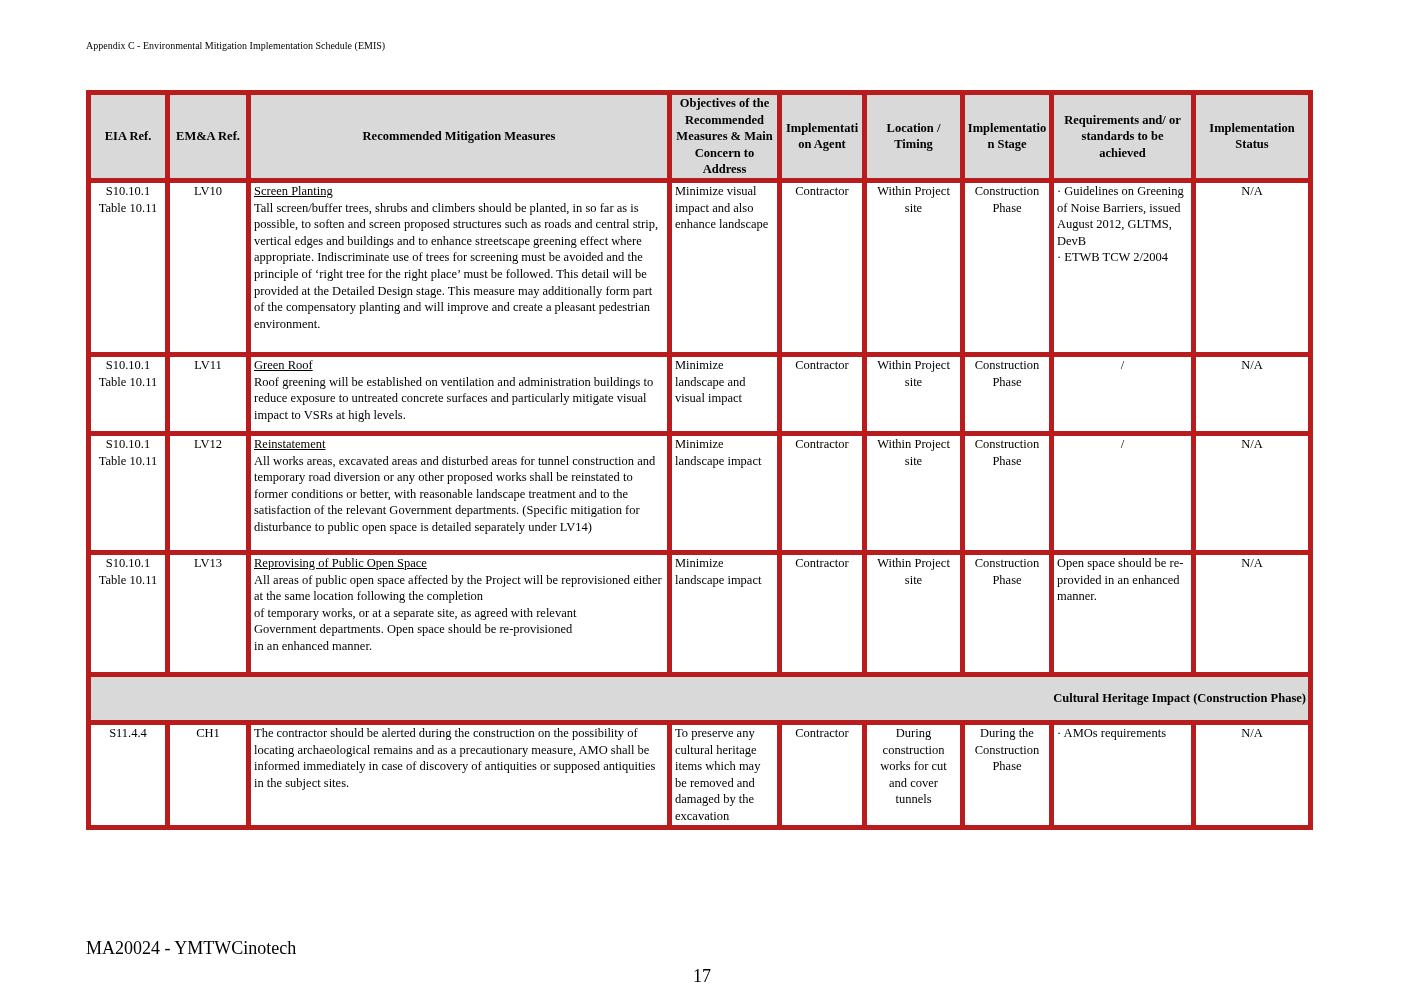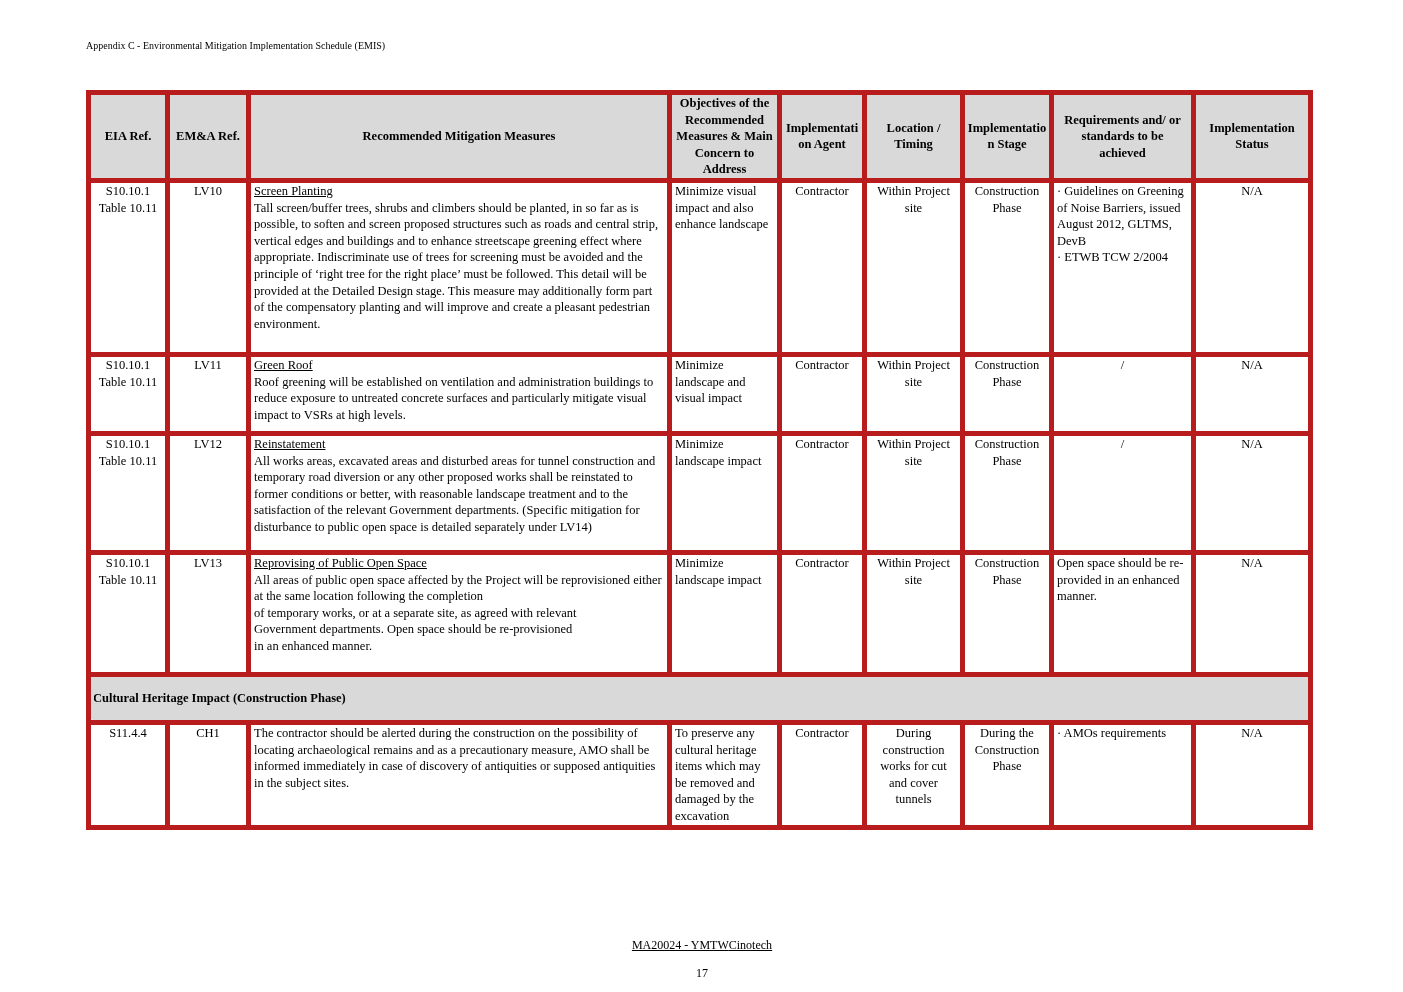--- a/index.html
+++ b/index.html
@@ -47,29 +47,28 @@
   tr.r4{height:83px;}
   td.c{text-align:center;}
   td.l{text-align:left;}
   .pre{white-space:pre-line;}
   .measure-title{display:block;text-decoration:underline;}
   tr.sec td{
     background:#d9d9d9;
     font-weight:bold;
     line-height:15px;
     padding:14px 2px;
-    text-align:left;
+    text-align:right;
     vertical-align:middle;
     border-radius:9px;
   }
   .doc-footer{
     position:absolute;left:86px;top:938px;width:1232px;
-    display:flex;justify-content:center;align-items:baseline;
-    font-size:12px;
-    text-decoration:underline;
+    display:flex;justify-content:flex-start;align-items:baseline;
+    font-size:18px;
   }
   .doc-footer .mid{position:absolute;left:0;right:0;text-align:center;margin-top:28px;}
   .doc-footer .right{z-index:1;}
   .doc-footer .left{z-index:1;}
 </style>
 </head>
 <body>
 
 <div class="page">
 

